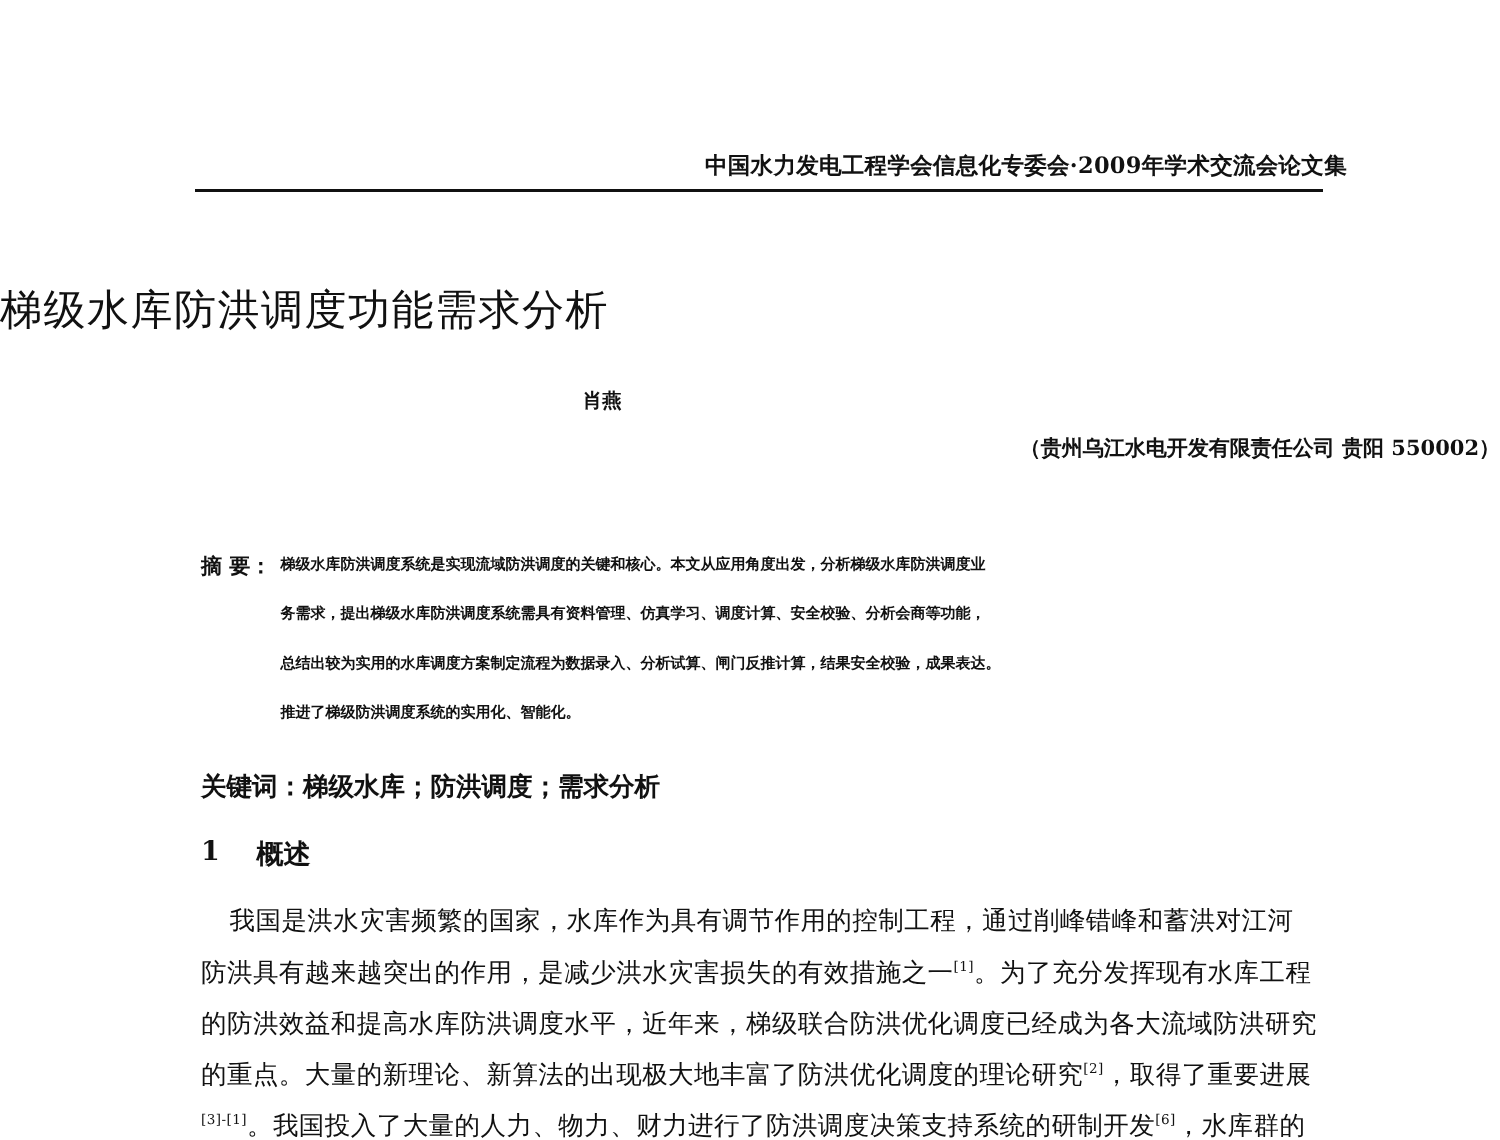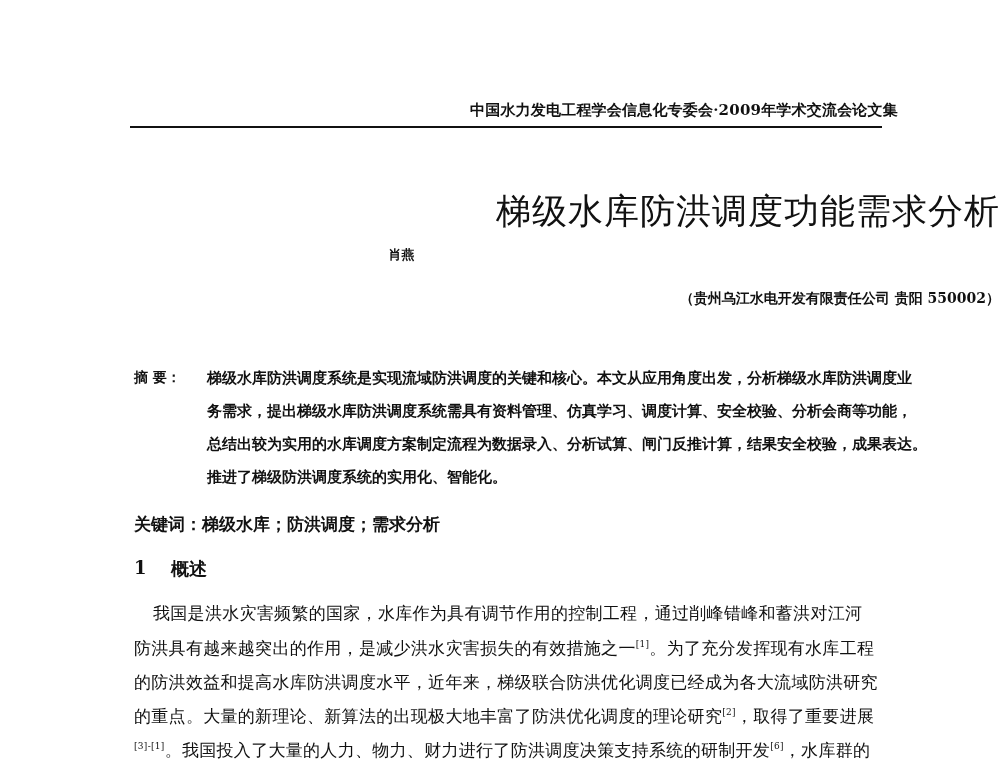--- a/index.html
+++ b/index.html
@@ -1,25 +1,25 @@
 <!DOCTYPE html>
 <html><head>
 <meta charset="utf-8">
 <style>
   html, body { margin: 0; padding: 0; background: #ffffff; }
   body { width: 1000px; height: 760px; position: relative; overflow: hidden;
          font-family: "DejaVu Serif", "Liberation Serif", serif; color: #111; }
   .abs { position: absolute; white-space: nowrap; }
   .running-head { left: 470px; top: 101px; font-size: 15px; font-weight: bold; letter-spacing: 0.2px; }
   .head-rule { left: 130px; top: 126px; width: 752px; height: 2px; background: #111; }
-  .title { left: 0; width: 1000px; top: 188px; text-align: right; font-size: 35px; letter-spacing: 1px; }
-  .author { left: 0; width: 803px; top: 246px; text-align: center; font-size: 13px; font-weight: bold; }
+  .title { left: 0; width: 1000px; top: 188px; text-align: left; font-size: 28px; letter-spacing: 1px; }
+  .author { left: 0; width: 803px; top: 258px; text-align: center; font-size: 13px; font-weight: bold; }
   .affil { left: 0; width: 1000px; top: 290px; text-align: right; font-size: 14px; font-weight: bold; }
   .abs-label { left: 134px; top: 369px; font-size: 14px; font-weight: bold; text-align: center; }
-  .abs-line { left: 187px; font-size: 15px; font-weight: bold; margin-left: 20px; }
+  .abs-line { left: 187px; font-size: 10px; font-weight: bold; }
   .kw { left: 134px; top: 513px; font-size: 17px; font-weight: bold; }
   .sec-num { left: 134px; top: 557px; font-size: 18px; font-weight: bold; }
   .sec-title { left: 171px; top: 557px; font-size: 18px; font-weight: bold; }
   .body-line { left: 134px; font-size: 17px; letter-spacing: 0.3px; }
   .indent { left: 153px; }
   sup { font-size: 9px; vertical-align: 7px; }
 </style>
 </head>
 <body>
 

